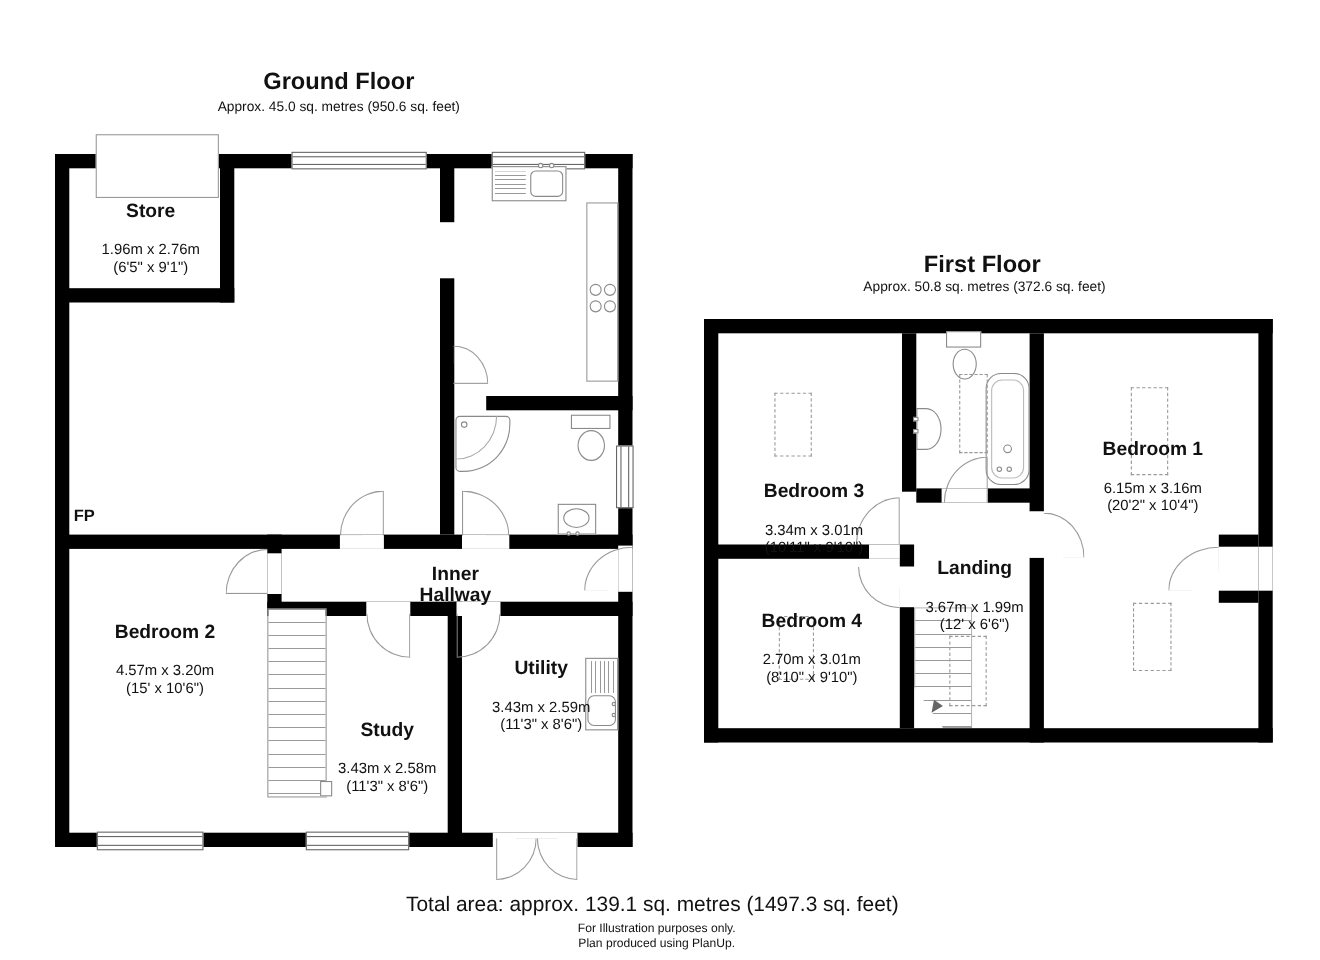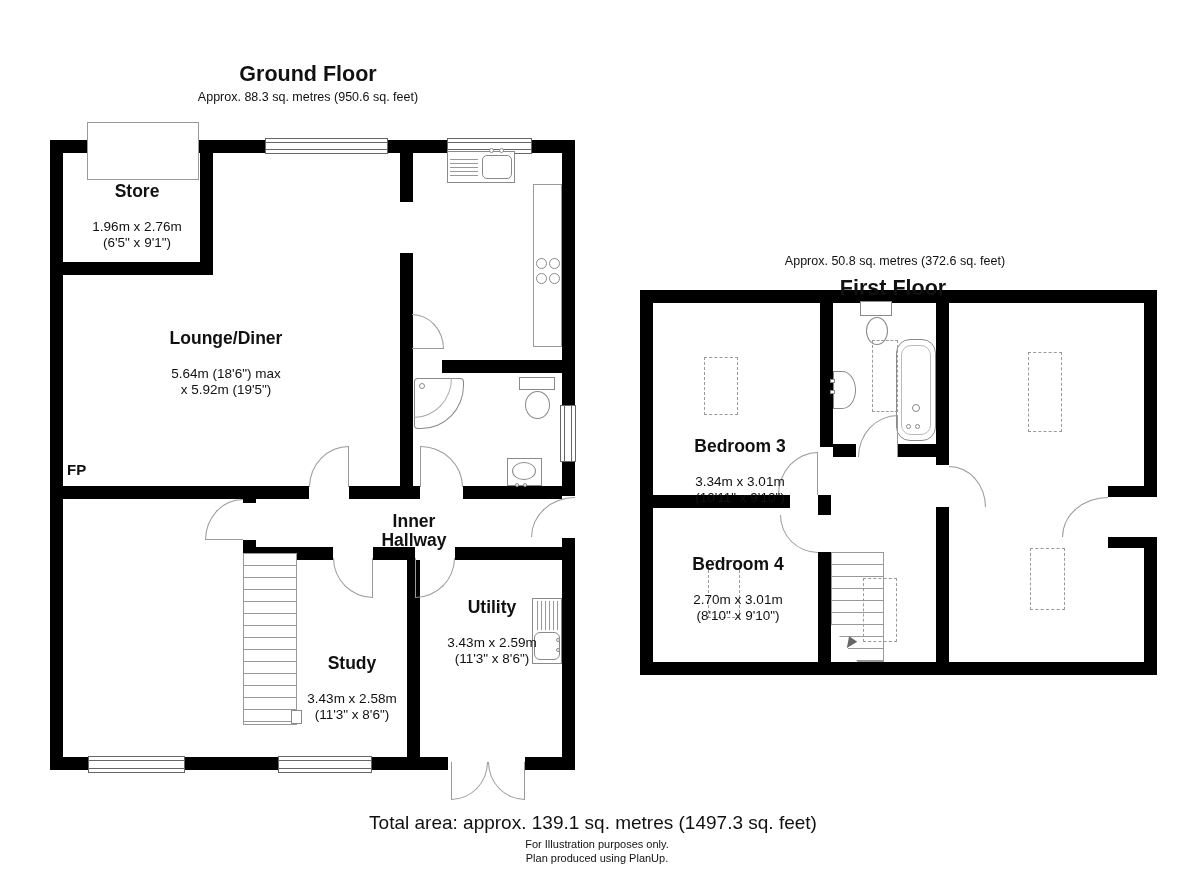--- a/index.html
+++ b/index.html
@@ -29,21 +29,21 @@
   .total{position:absolute;transform:translateX(-50%);text-align:center;font-size:19px;z-index:7;}
   .disc{position:absolute;transform:translateX(-50%);text-align:center;font-size:11px;z-index:7;}
   .z2{z-index:2}.z3{z-index:3}.z4{z-index:4}
 </style>
 </head>
 <body>
 
 <div id="canvas">
 
   <div class="ptitle" style="left:308px;top:62px;">Ground Floor</div>
-  <div class="psub" style="left:308px;top:90px;">Approx. 88.3 sq. metres (950.6 sq. feet)</div>
+  <div class="psub" style="left:308px;top:90px;">Approx. 45.0 sq. metres (950.6 sq. feet)</div>
 
   <div class="wall" style="left:50px;top:140px;width:525px;height:13px;"></div>
   <div class="wall" style="left:50px;top:757px;width:525px;height:13px;"></div>
   <div class="wall" style="left:50px;top:140px;width:13px;height:630px;"></div>
   <div class="wall" style="left:562px;top:140px;width:13px;height:630px;"></div>
   <div class="wall" style="left:200px;top:140px;width:13px;height:135px;"></div>
   <div class="wall" style="left:50px;top:262px;width:163px;height:13px;"></div>
   <div class="wall" style="left:400px;top:140px;width:13px;height:62px;"></div>
   <div class="wall" style="left:400px;top:253px;width:13px;height:233px;"></div>
   <div class="wall" style="left:400px;top:360px;width:12px;height:13px;"></div>
@@ -110,41 +110,41 @@
   <div class="arc z4" style="left:451px;top:762px;width:37px;height:38px;border-bottom-width:1px;border-right-width:1px;border-left-width:1px;border-bottom-right-radius:100% 100%;"></div>
   <div class="arc z4" style="left:488px;top:762px;width:37px;height:38px;border-bottom-width:1px;border-left-width:1px;border-right-width:1px;border-bottom-left-radius:100% 100%;"></div>
 
   <div class="fp" style="left:67px;top:461px;">FP</div>
 
   <div class="rlabel" style="left:137px;top:164px;">
     <div class="rname">Store</div>
     <div class="rdims">1.96m x 2.76m
 (6'5" x 9'1")</div>
   </div>
-  <div class="rlabel" style="left:226px;top:311px;">
-    <div class="rname">Lounge/Diner</div>
-    <div class="rdims">5.64m (18'6") max
-x 5.92m (19'5")</div>
-  </div>
   <div class="rlabel" style="left:414px;top:494px;">
     <div class="rname">Inner
 Hallway</div>
+  </div>
+  <div class="rlabel" style="left:150px;top:547px;">
+    <div class="rname">Bedroom 2</div>
+    <div class="rdims">4.57m x 3.20m
+(15' x 10'6")</div>
   </div>
   <div class="rlabel" style="left:352px;top:636px;">
     <div class="rname">Study</div>
     <div class="rdims">3.43m x 2.58m
 (11'3" x 8'6")</div>
   </div>
   <div class="rlabel" style="left:492px;top:580px;">
     <div class="rname">Utility</div>
     <div class="rdims">3.43m x 2.59m
 (11'3" x 8'6")</div>
   </div>
 
-  <div class="ptitle" style="left:893px;top:228px;margin-top:48px;">First Floor</div>
+  <div class="ptitle" style="left:893px;top:228px;">First Floor</div>
   <div class="psub" style="left:895px;top:254px;">Approx. 50.8 sq. metres (372.6 sq. feet)</div>
 
   <div class="wall" style="left:640px;top:290px;width:517px;height:13px;"></div>
   <div class="wall" style="left:640px;top:662px;width:517px;height:13px;"></div>
   <div class="wall" style="left:640px;top:290px;width:13px;height:385px;"></div>
   <div class="wall" style="left:1144px;top:290px;width:13px;height:385px;"></div>
   <div class="wall" style="left:820px;top:303px;width:13px;height:144px;"></div>
   <div class="wall" style="left:833px;top:444px;width:112px;height:13px;"></div>
   <div class="wall" style="left:936px;top:303px;width:13px;height:162px;"></div>
   <div class="wall" style="left:936px;top:507px;width:13px;height:168px;"></div>
@@ -184,20 +184,30 @@
   <div class="arc z4" style="left:780px;top:515px;width:38px;height:38px;border-bottom-width:1px;border-left-width:1px;border-bottom-left-radius:100% 100%;"></div>
   <div class="arc z4" style="left:858px;top:415px;width:40px;height:42px;border-top-width:1px;border-left-width:1px;border-right-width:1px;border-top-left-radius:100% 100%;"></div>
   <div class="arc z4" style="left:949px;top:466px;width:37px;height:41px;border-top-width:1px;border-right-width:1px;border-top-right-radius:100% 100%;"></div>
   <div class="arc z4" style="left:1062px;top:497px;width:46px;height:40px;border-top-width:1px;border-left-width:1px;border-top-left-radius:100% 100%;"></div>
 
   <div class="rlabel" style="left:740px;top:419px;">
     <div class="rname">Bedroom 3</div>
     <div class="rdims">3.34m x 3.01m
 (10'11" x 9'10")</div>
   </div>
+  <div class="rlabel" style="left:1048px;top:381px;">
+    <div class="rname">Bedroom 1</div>
+    <div class="rdims">6.15m x 3.16m
+(20'2" x 10'4")</div>
+  </div>
+  <div class="rlabel" style="left:886px;top:489px;">
+    <div class="rname">Landing</div>
+    <div class="rdims">3.67m x 1.99m
+(12' x 6'6")</div>
+  </div>
   <div class="rlabel" style="left:738px;top:537px;">
     <div class="rname">Bedroom 4</div>
     <div class="rdims">2.70m x 3.01m
 (8'10" x 9'10")</div>
   </div>
 
   <div class="total" style="left:593px;top:812px;">Total area: approx. 139.1 sq. metres (1497.3 sq. feet)</div>
   <div class="disc" style="left:597px;top:838px;">For Illustration purposes only.</div>
   <div class="disc" style="left:597px;top:852px;">Plan produced using PlanUp.</div>
 

